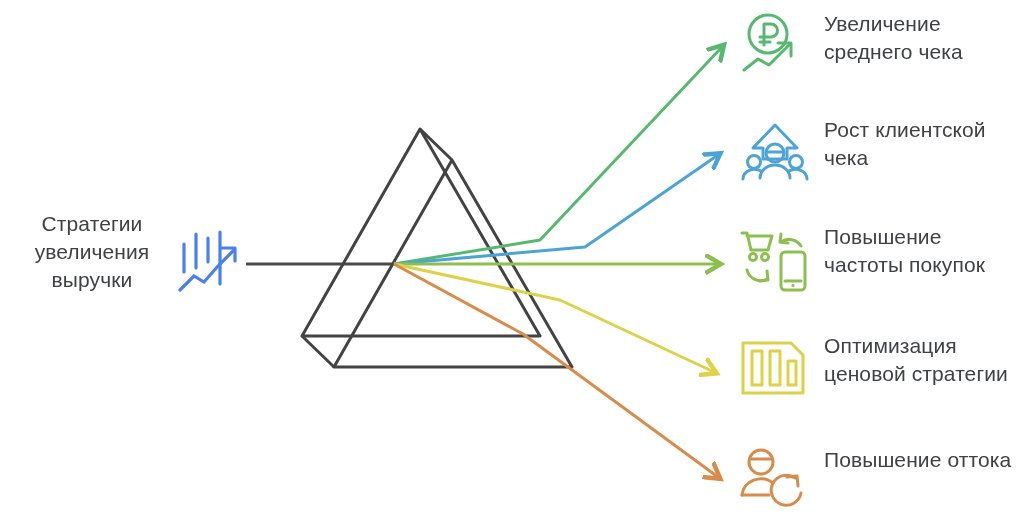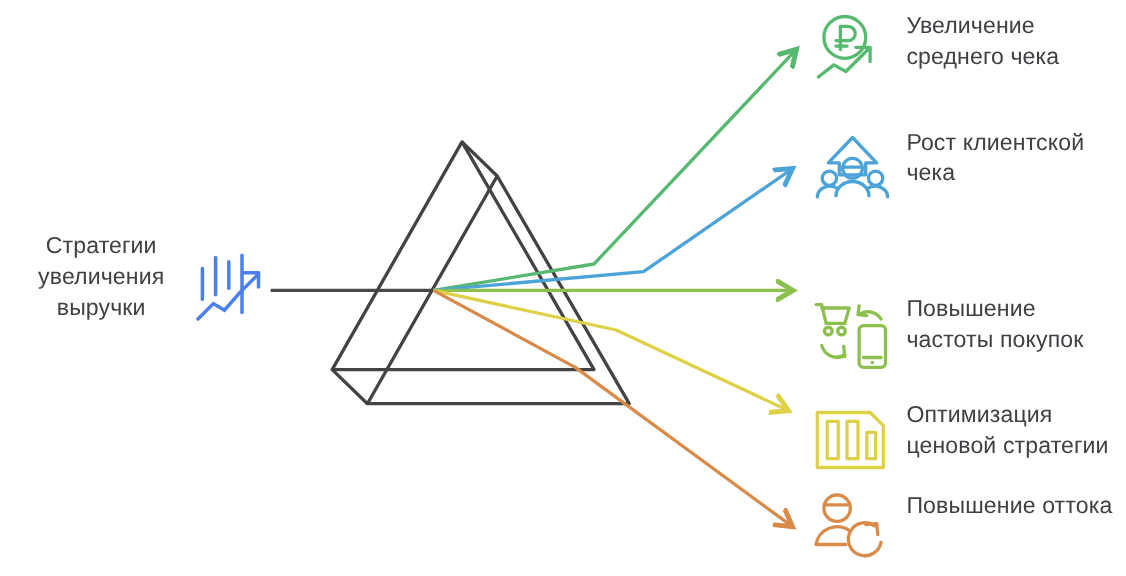--- a/index.html
+++ b/index.html
@@ -54,22 +54,22 @@
   .outcome .outcome-label {
     font-size: 21px;
     line-height: 28px;
     color: #3f4145;
     letter-spacing: 0.1px;
     padding-top: 2px;
     max-width: 200px;
   }
   .o1 { left: 738px; top: 8px; }
   .o2 { left: 738px; top: 114px; }
-  .o3 { left: 738px; top: 221px; margin-top: 44px; }
-  .o4 { left: 738px; top: 330px; margin-top: 32px; }
+  .o3 { left: 738px; top: 221px; }
+  .o4 { left: 738px; top: 330px; }
   .o5 { left: 738px; top: 444px; }
 </style>
 </head>
 <body>
 
 <div id="diagram">
 
   <svg class="layer" viewBox="0 0 1024 524" xmlns="http://www.w3.org/2000/svg">
 
     <line x1="246" y1="264" x2="394" y2="264" stroke="#4a4a4a" stroke-width="3"></line>

